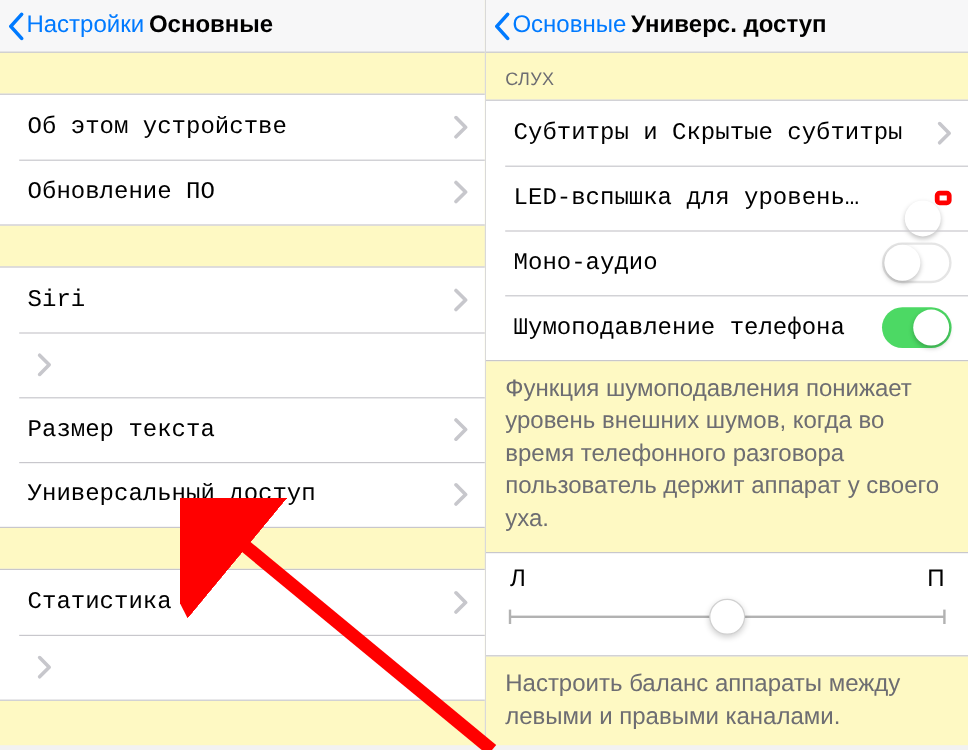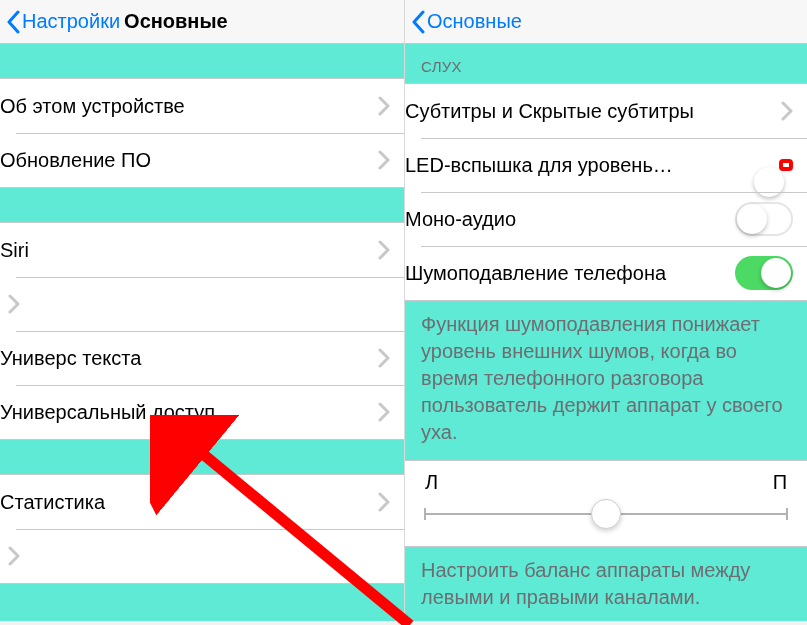--- a/index.html
+++ b/index.html
@@ -8,21 +8,21 @@
     font-family: -apple-system, "Helvetica Neue", Helvetica, Arial, sans-serif;
     background: #f2f2f2;
     width: 807px;
     height: 625px;
     overflow: hidden;
     display: flex;
   }
   .pane {
     position: relative;
     height: 621px;
-    background: #5eead4;
+    background: #fef9c3;
     border-right: 1px solid #d9d9d9;
   }
   .pane.left  { width: 405px; }
   .pane.right { width: 402px; border-right: none; }
 
   
   .nav-header {
     height: 44px;
     background: #f7f7f8;
     border-bottom: 1px solid #c7c7c9;
@@ -63,24 +63,25 @@
   }
   .group {
     background: #fff;
     border-top: 1px solid #c8c7cc;
     border-bottom: 1px solid #c8c7cc;
   }
   .row {
     display: flex;
     align-items: center;
     min-height: 54px;
-    padding: 0 14px 0 0;
+    padding: 0 14px 0 23px;
     position: relative;
     font-size: 20px;
     color: #000;
+    font-family: Liberation Mono, monospace;
   }
   .row + .row::before {
     content: "";
     position: absolute;
     left: 16px; right: 0; top: 0;
     height: 1px;
     background: #c8c7cc;
   }
   .row .label { flex: 1; white-space: nowrap; overflow: hidden; text-overflow: ellipsis; }
   .chevron {
@@ -222,21 +223,21 @@
         </span>
     </div>
     <div class="row">
       <span class="chevron">
           <svg viewBox="0 0 12 20">
             <polyline points="2,2 10,10 2,18" fill="none" stroke="#c7c7cc" stroke-width="3" stroke-linecap="round" stroke-linejoin="round"></polyline>
           </svg>
         </span>
     </div>
     <div class="row">
-      <span class="label">Универс текста</span>
+      <span class="label">Размер текста</span>
       <span class="chevron">
           <svg viewBox="0 0 12 20">
             <polyline points="2,2 10,10 2,18" fill="none" stroke="#c7c7cc" stroke-width="3" stroke-linecap="round" stroke-linejoin="round"></polyline>
           </svg>
         </span>
     </div>
     <div class="row">
       <span class="label">Универсальный доступ</span>
       <span class="chevron">
           <svg viewBox="0 0 12 20">
@@ -270,20 +271,21 @@
 <div class="pane right">
   <div class="nav-header">
     <div class="back">
       <span class="chev">
         <svg viewBox="0 0 14 24">
             <polyline points="12,2 3,12 12,22" fill="none" stroke="#007aff" stroke-width="3" stroke-linecap="round" stroke-linejoin="round"></polyline>
           </svg>
       </span>
       <span>Основные</span>
     </div>
+    <div class="title">Универс. доступ</div>
   </div>
 
   <div class="group-header">СЛУХ</div>
 
   <div class="group">
     <div class="row">
       <span class="label">Субтитры и Скрытые субтитры</span>
       <span class="chevron">
           <svg viewBox="0 0 12 20">
             <polyline points="2,2 10,10 2,18" fill="none" stroke="#c7c7cc" stroke-width="3" stroke-linecap="round" stroke-linejoin="round"></polyline>

